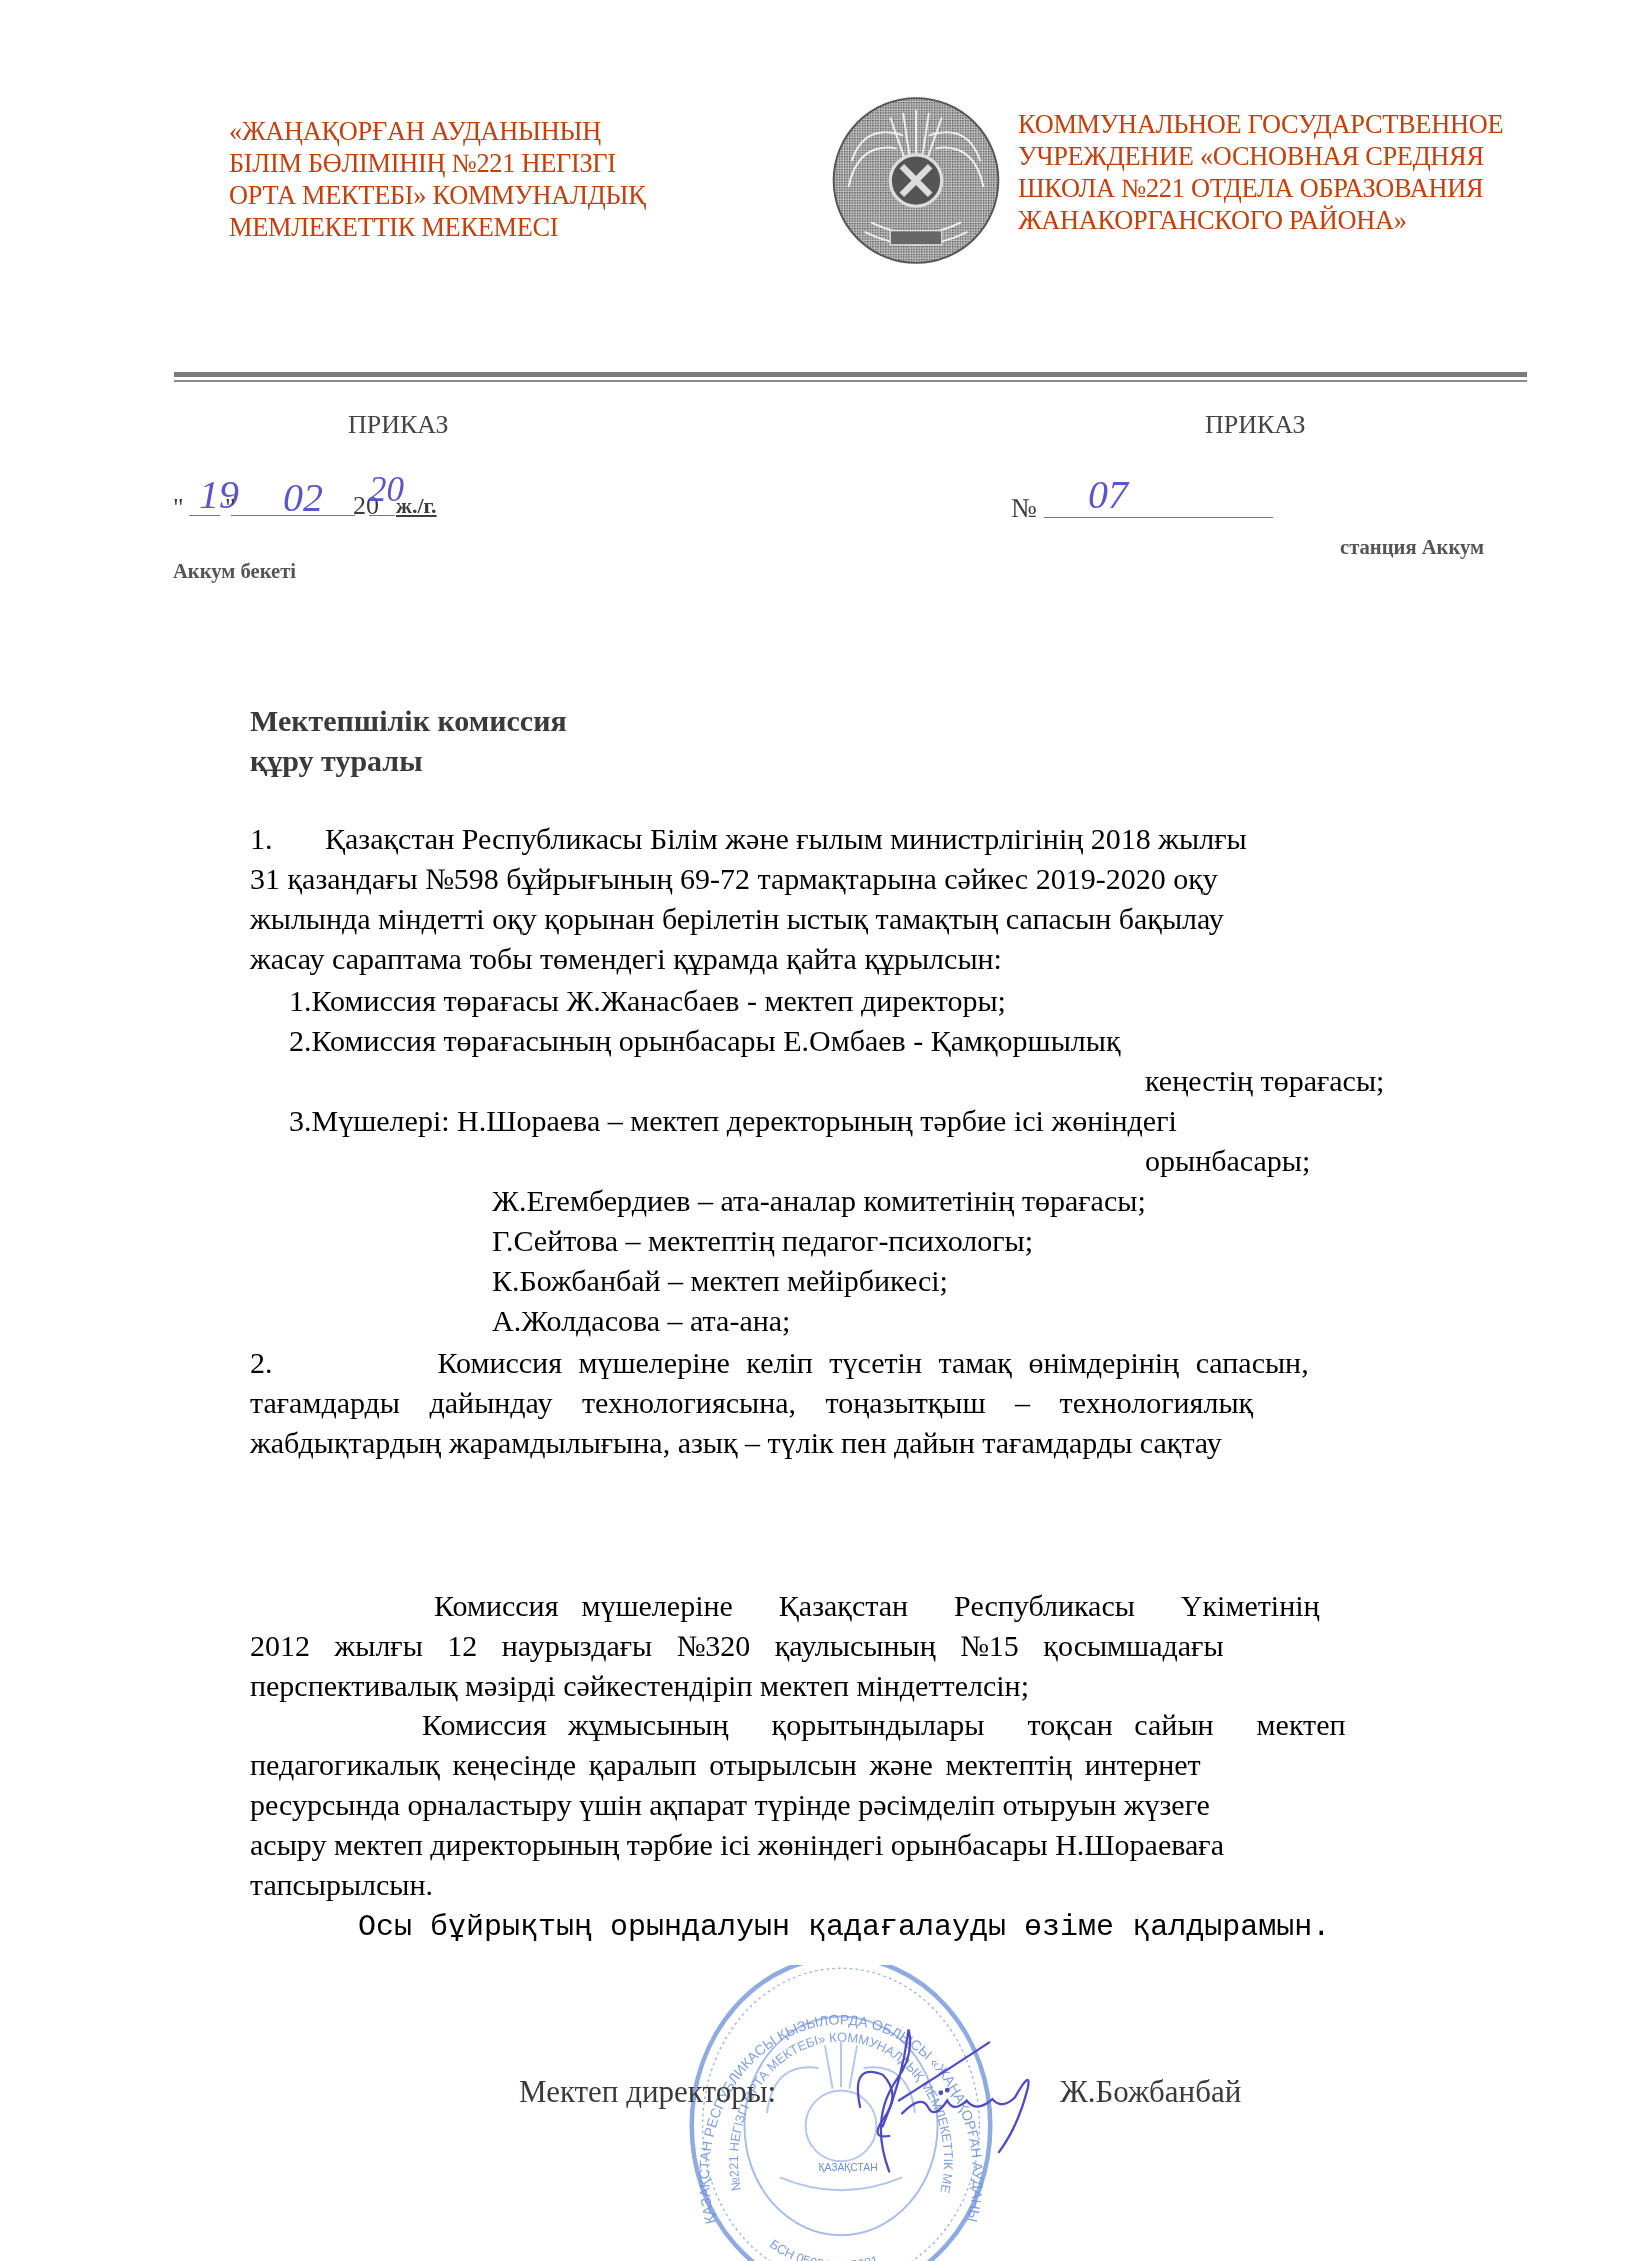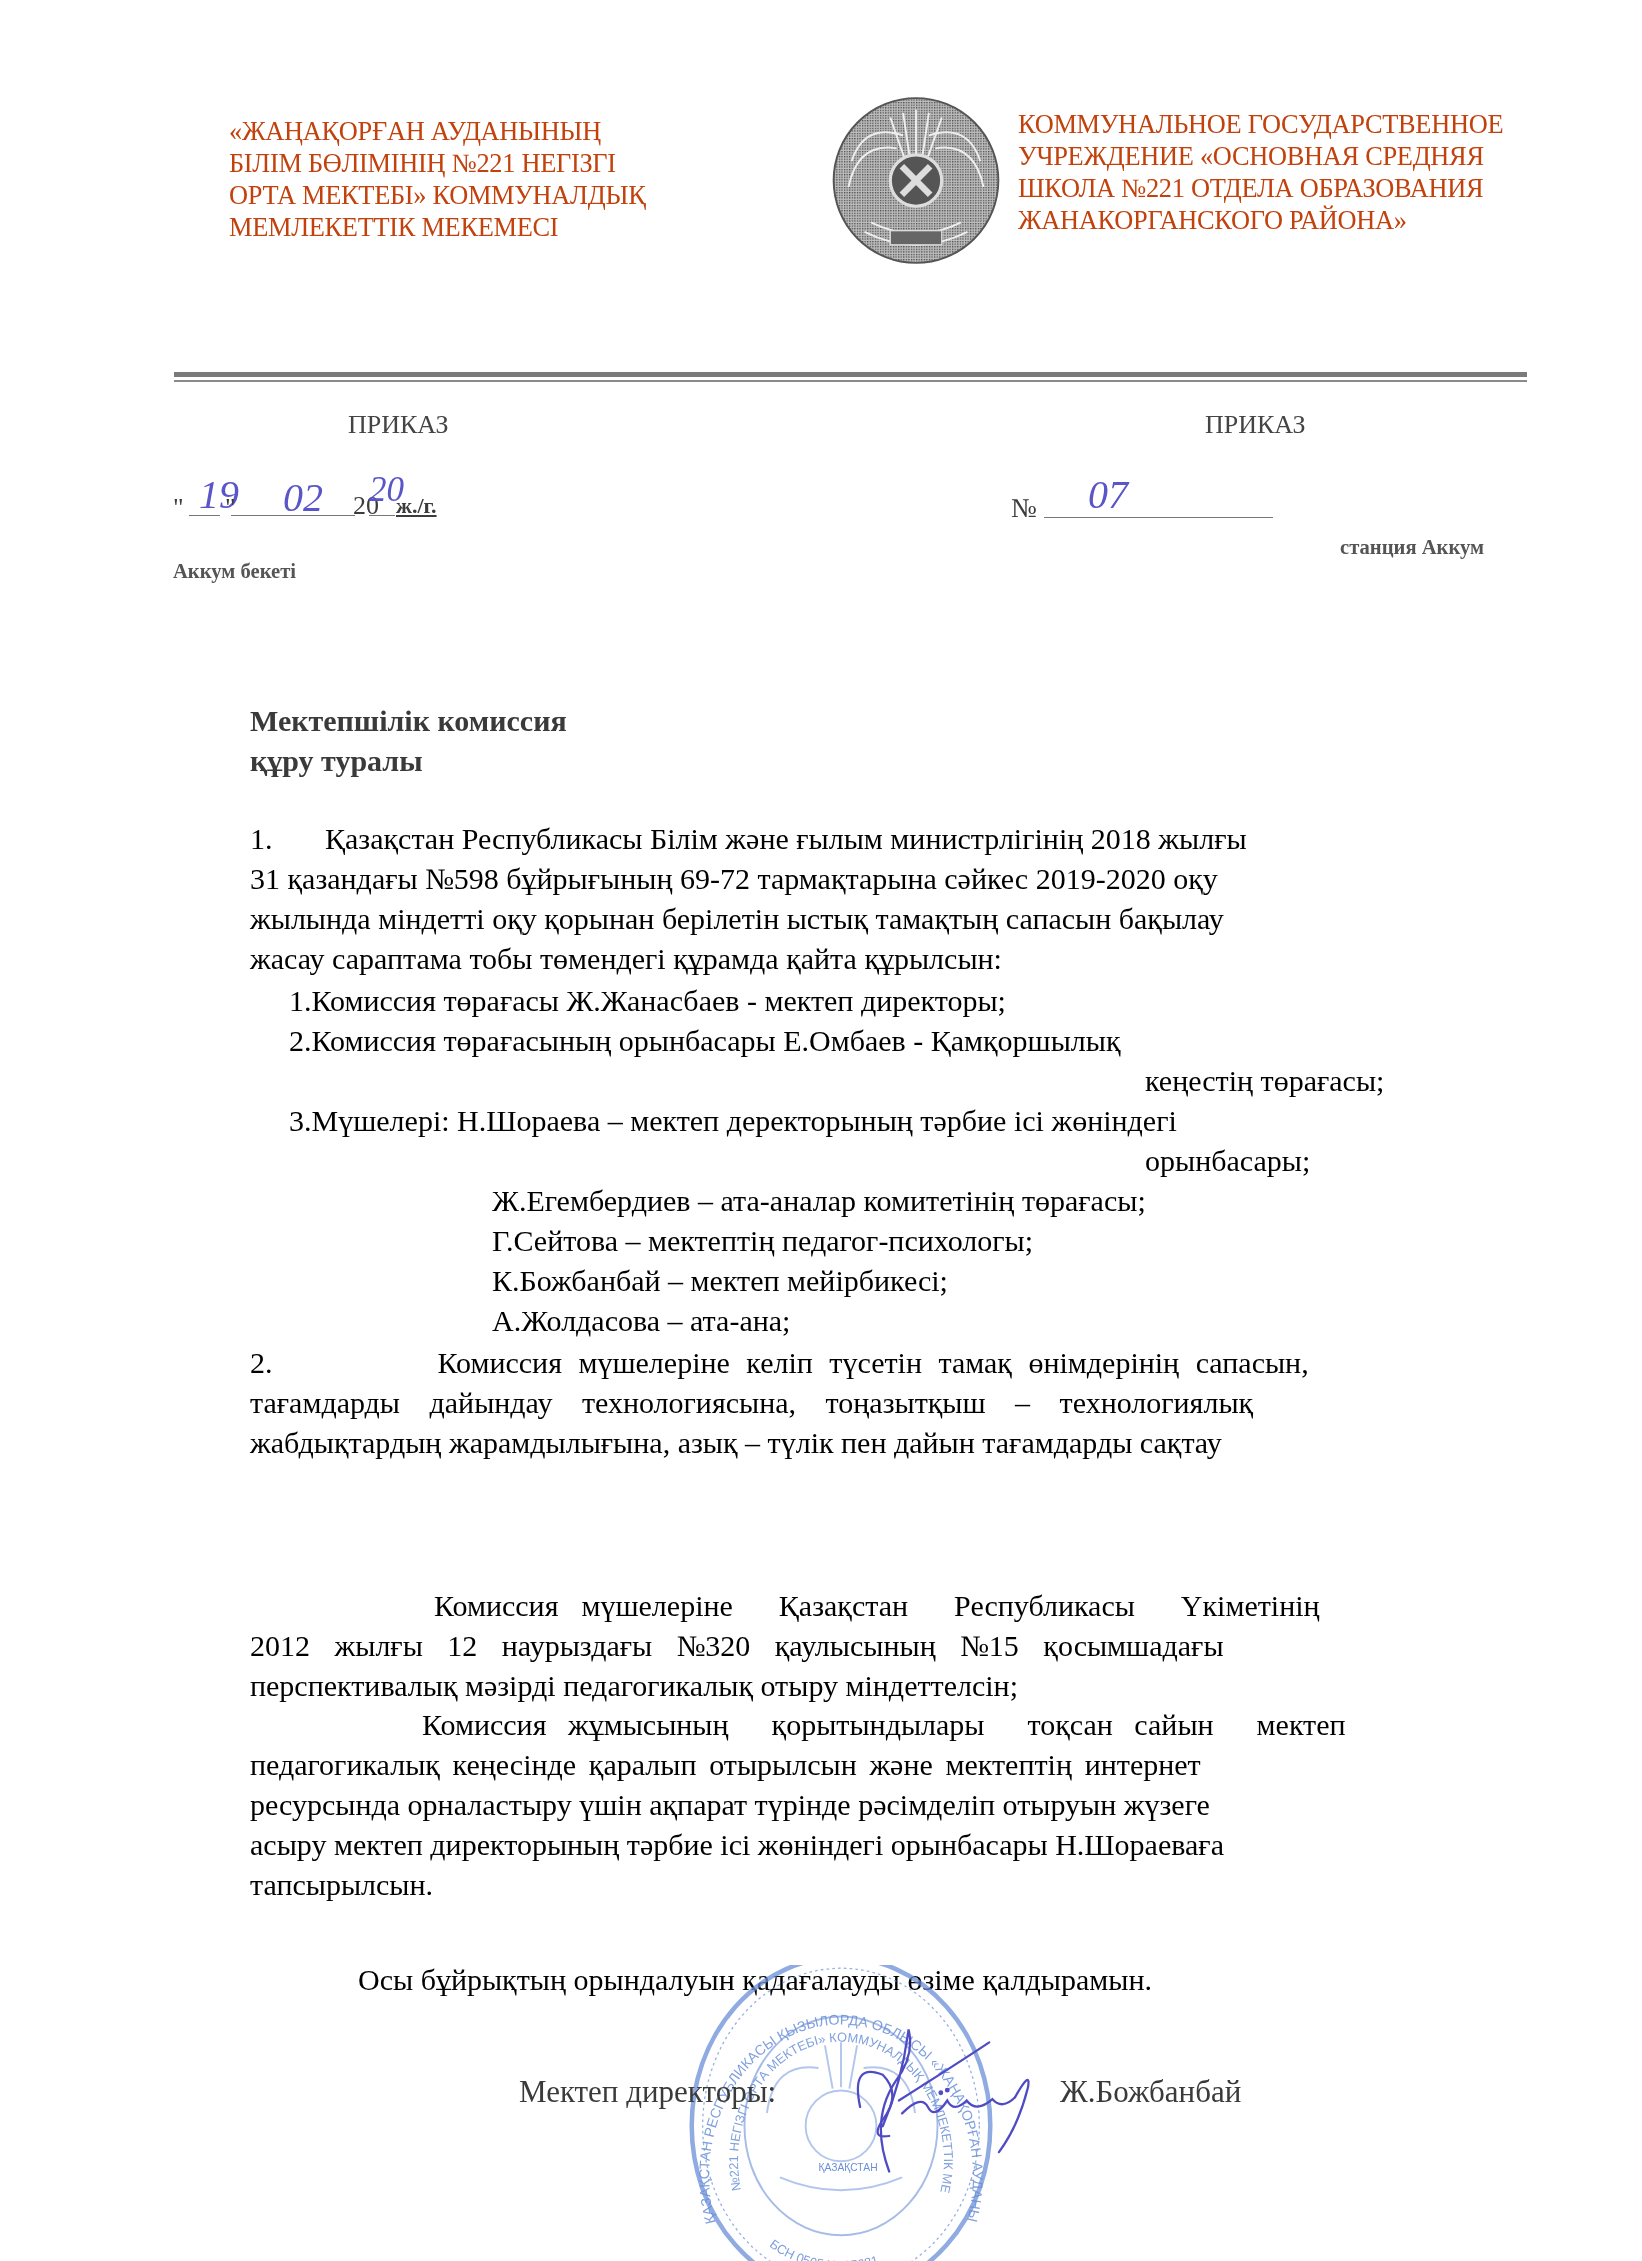--- a/index.html
+++ b/index.html
@@ -26,21 +26,21 @@
   .body { font-size: 30px; line-height: 40px; color: #000000; }
   .para { left: 250px; width: 1225px; text-align: justify; }
   .line { white-space: nowrap; }
   #p1 { top: 819px; }
   #members { left: 250px; top: 981px; width: 1225px; }
   .mline { position: relative; height: 40px; white-space: nowrap; }
   .right-cont { position: absolute; left: 895px; }
   #p2 { top: 1343px; }
   #p3 { top: 1586px; }
   #p4 { top: 1705px; }
-  #p5 { left: 358px; top: 1960px; }
+  #p5 { left: 358px; top: 1907px; font-family: Liberation Mono, monospace; }
   #stamp { left: 638px; top: 1965px; width: 406px; height: 296px; }
   #sign-row { left: 519px; top: 2074px; font-size: 31px; color: #3a3a3a; }
   #sign-name { left: 1060px; top: 2074px; font-size: 31px; color: #3a3a3a; }
   #signature { left: 844px; top: 2023px; width: 213px; height: 155px; }
 </style>
 </head>
 <body>
 
 <div id="hdr-left" class="abs hdr">
   <div>«ЖАҢАҚОРҒАН АУДАНЫНЫҢ</div>
@@ -142,21 +142,21 @@
 
 <div id="p2" class="abs body para">
   <div class="line" style="white-space:pre;word-spacing:9px;">2.          Комиссия мүшелеріне келіп түсетін тамақ өнімдерінің сапасын,</div>
   <div class="line" style="word-spacing:22px;">тағамдарды дайындау технологиясына, тоңазытқыш – технологиялық</div>
   <div class="line">жабдықтардың жарамдылығына, азық – түлік пен дайын тағамдарды сақтау</div>
 </div>
 
 <div id="p3" class="abs body para">
   <div class="line" style="white-space:pre;word-spacing:15.5px;">        Комиссия мүшелеріне  Қазақстан  Республикасы  Үкіметінің</div>
   <div class="line" style="word-spacing:17px;">2012 жылғы 12 наурыздағы №320 қаулысының  №15 қосымшадағы</div>
-  <div class="line">перспективалық мәзірді педагогикалық отыру міндеттелсін;</div>
+  <div class="line">перспективалық мәзірді сәйкестендіріп мектеп міндеттелсін;</div>
 </div>
 
 <div id="p4" class="abs body para">
   <div class="line" style="white-space:pre;word-spacing:14px;">        Комиссия жұмысының  қорытындылары  тоқсан сайын  мектеп</div>
   <div class="line" style="word-spacing:5.2px;">педагогикалық  кеңесінде қаралып отырылсын  және  мектептің  интернет</div>
   <div class="line">ресурсында  орналастыру үшін  ақпарат  түрінде рәсімделіп отыруын жүзеге</div>
   <div class="line">асыру мектеп директорының  тәрбие ісі жөніндегі  орынбасары  Н.Шораеваға</div>
   <div class="line">тапсырылсын.</div>
 </div>
 

